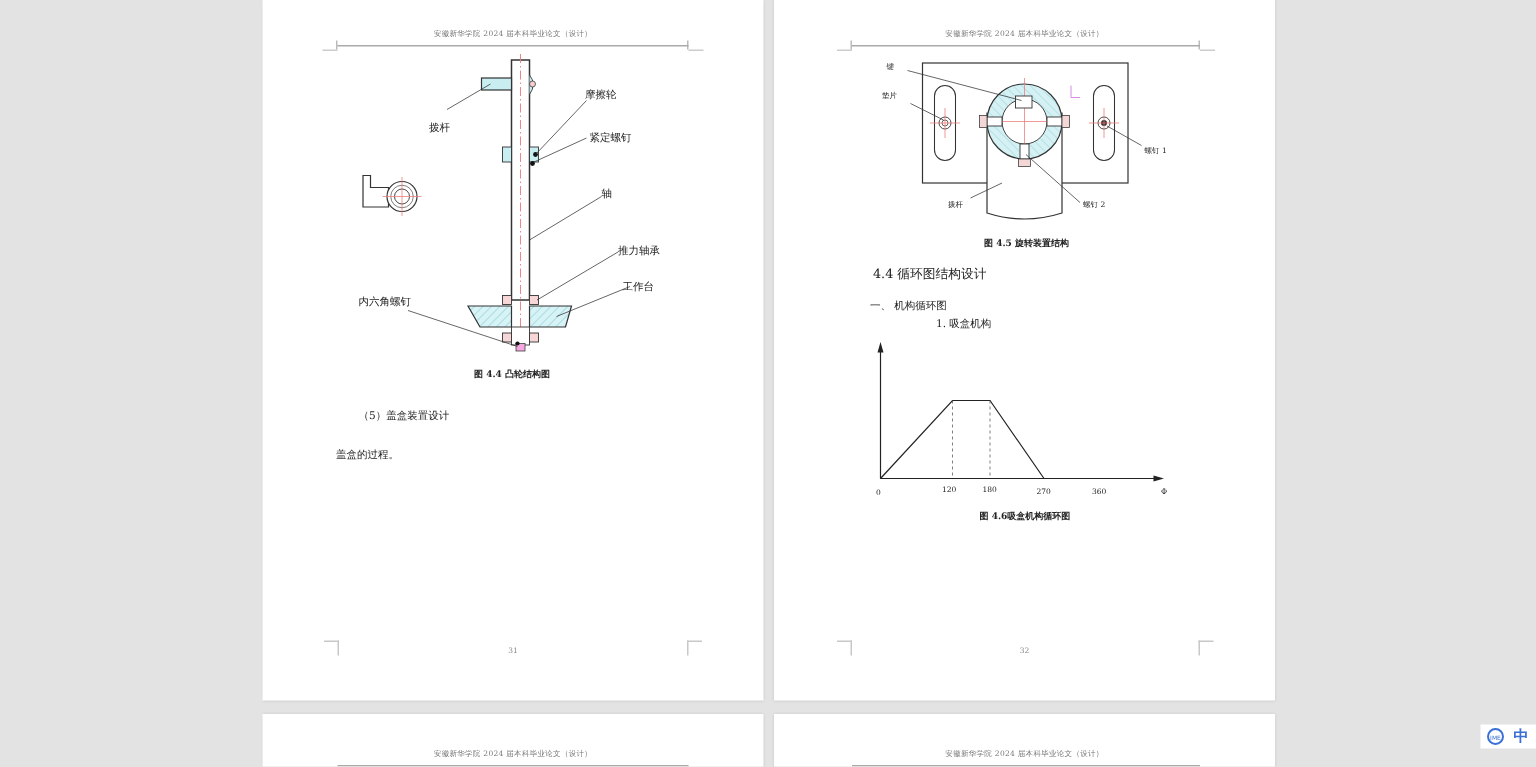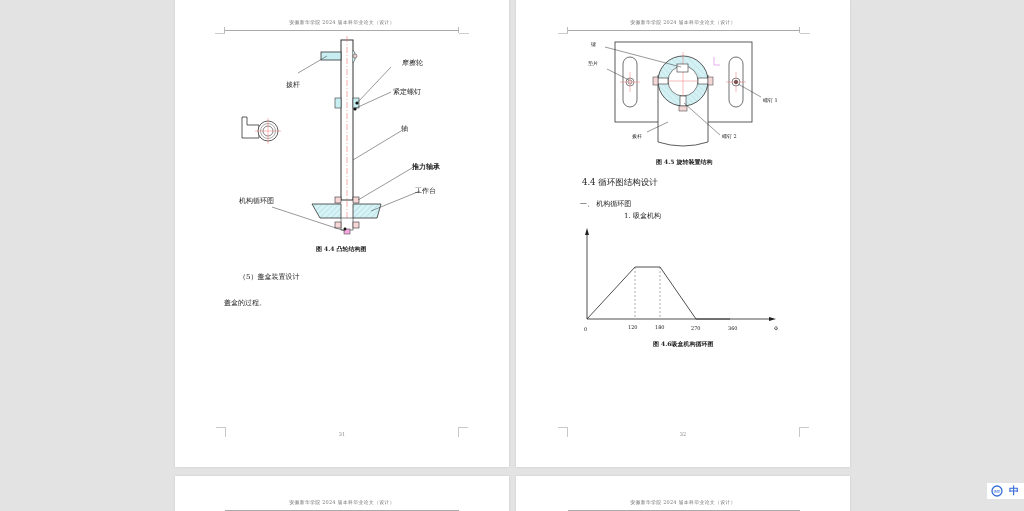--- a/index.html
+++ b/index.html
@@ -89,26 +89,26 @@
 
     <line x1="123" y1="73" x2="152" y2="56" stroke="#333" stroke-width="0.5"></line>
     <line x1="216" y1="67" x2="182" y2="103" stroke="#333" stroke-width="0.5"></line>
     <line x1="216" y1="92" x2="181" y2="108" stroke="#333" stroke-width="0.5"></line>
     <line x1="226" y1="131" x2="178" y2="160" stroke="#333" stroke-width="0.5"></line>
     <line x1="237" y1="168" x2="183" y2="200" stroke="#333" stroke-width="0.5"></line>
     <line x1="245" y1="191" x2="196" y2="211" stroke="#333" stroke-width="0.5"></line>
     <line x1="97" y1="207" x2="170" y2="231" stroke="#333" stroke-width="0.5"></line>
   </svg>
   <span class="lbl" style="left:111px; top:80px;">拨杆</span>
-  <span class="lbl" style="left:227px; top:58px;text-align:right;">摩擦轮</span>
+  <span class="lbl" style="left:215px; top:58px;text-align:right;">摩擦轮</span>
   <span class="lbl" style="left:218px; top:87px;">紧定螺钉</span>
   <span class="lbl" style="left:226px; top:124px;">轴</span>
-  <span class="lbl" style="left:237px; top:162px;font-weight:bold;">推力轴承</span>
+  <span class="lbl" style="left:237px; top:162px;">推力轴承</span>
   <span class="lbl" style="left:240px; top:186px;">工作台</span>
-  <span class="lbl" style="left:64px; top:196px;">机构循环图</span>
+  <span class="lbl" style="left:64px; top:196px;">内六角螺钉</span>
   <span class="caption" style="left:141px; top:245px;">图 4.4  凸轮结构图</span>
 
   <span class="para" style="left:64px; top:271px;">（5）盖盒装置设计</span>
   <span class="para" style="left:49px; top:297px; white-space:nowrap;">盖盒的过程。</span>
 
   <div class="corner bl" style="left:41px; top:427px;"></div>
   <div class="corner br" style="left:283px; top:427px;"></div>
   <div class="page-num" style="left:157px; top:431px;">31</div>
 </div>
 

